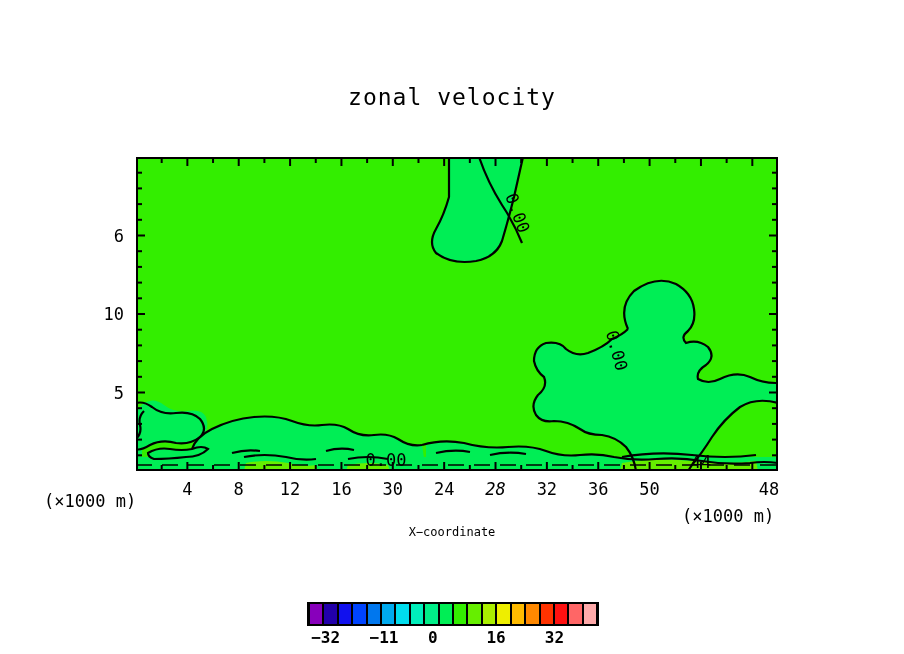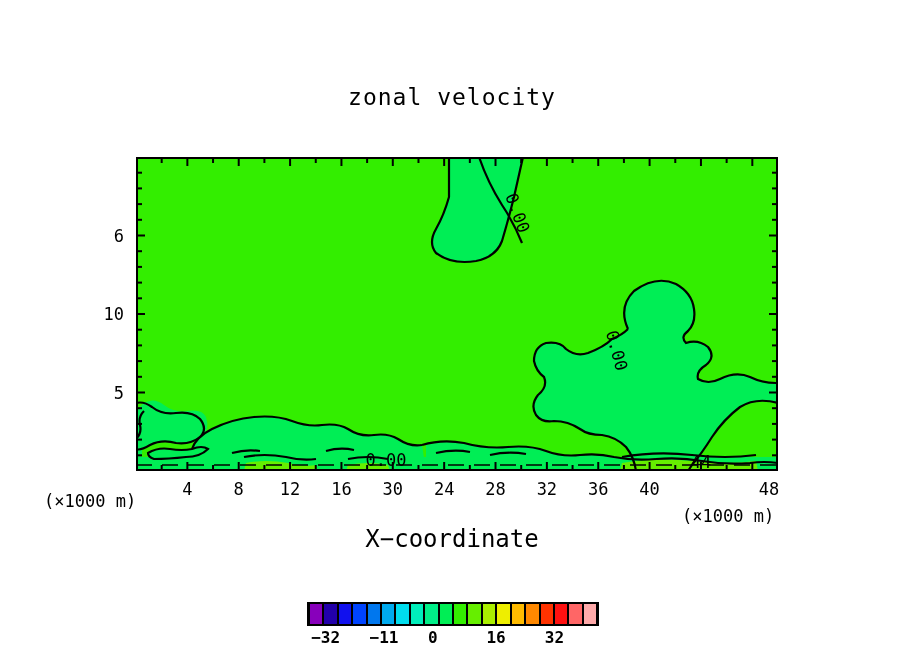--- a/index.html
+++ b/index.html
@@ -20,21 +20,21 @@
   .plotborder{position:absolute;left:0;top:0;width:642px;height:314px;
     box-sizing:border-box;border:2px solid #000;}
   .plotsvg{position:absolute;left:0;top:0;}
 
   .ytick-label{position:absolute;font-size:17px;color:#000;text-align:right;
     width:40px;font-family:"DejaVu Sans Mono","Liberation Mono",monospace;}
   .xtick-label{position:absolute;font-size:17px;color:#000;text-align:center;
     width:40px;font-family:"DejaVu Sans Mono","Liberation Mono",monospace;}
   .xlabel{
     position:absolute;left:0;top:525px;width:904px;text-align:center;
-    font-size:24px;color:#000;
+    font-size:12px;color:#000;
     font-family:"DejaVu Sans Mono","Liberation Mono",monospace;
   }
   .unit-left{position:absolute;left:44px;top:491px;font-size:17px;color:#000;
     font-family:"DejaVu Sans Mono","Liberation Mono",monospace;}
   .unit-right{position:absolute;left:682px;top:506px;font-size:17px;color:#000;
     font-family:"DejaVu Sans Mono","Liberation Mono",monospace;}
 
   .cb-caption{position:absolute;left:0;top:576px;width:904px;text-align:center;
     font-size:15px;color:#000;letter-spacing:0.5px;
     font-family:"DejaVu Sans Mono","Liberation Mono",monospace;}
@@ -255,24 +255,24 @@
       <div class="ytick-label" style="left: 84px; top: 304px;">10</div>
       <div class="ytick-label" style="left: 84px; top: 225.5px;">6</div>
     </div>
   <div id="xlabels">
       <div class="xtick-label" style="left: 167.36px; top: 479px;">4</div>
       <div class="xtick-label" style="left: 218.72px; top: 479px;">8</div>
       <div class="xtick-label" style="left: 270.08px; top: 479px;">12</div>
       <div class="xtick-label" style="left: 321.44px; top: 479px;">16</div>
       <div class="xtick-label" style="left: 372.8px; top: 479px;">30</div>
       <div class="xtick-label" style="left: 424.16px; top: 479px;">24</div>
-      <div class="xtick-label" style="left: 475.52px; top: 479px;">28</div>
+      <div class="xtick-label" style="left: 475.52px; top: 479px; font-style: italic;">28</div>
       <div class="xtick-label" style="left: 526.88px; top: 479px;">32</div>
       <div class="xtick-label" style="left: 578.24px; top: 479px;">36</div>
-      <div class="xtick-label" style="left: 629.6px; top: 479px;">40</div>
+      <div class="xtick-label" style="left: 629.6px; top: 479px;">50</div>
       <div class="xtick-label" style="left: 680.96px; top: 452px;">44</div>
       <div class="xtick-label" style="left: 749px; top: 479px;">48</div>
     </div>
 
   <div class="cbwrap">
     <div class="cbframe" id="cbframe">
         <div class="cbcell" style="background: rgb(136, 0, 187);"></div>
         <div class="cbcell" style="background: rgb(34, 0, 170);"></div>
         <div class="cbcell" style="background: rgb(17, 17, 238);"></div>
         <div class="cbcell" style="background: rgb(0, 68, 255);"></div>

